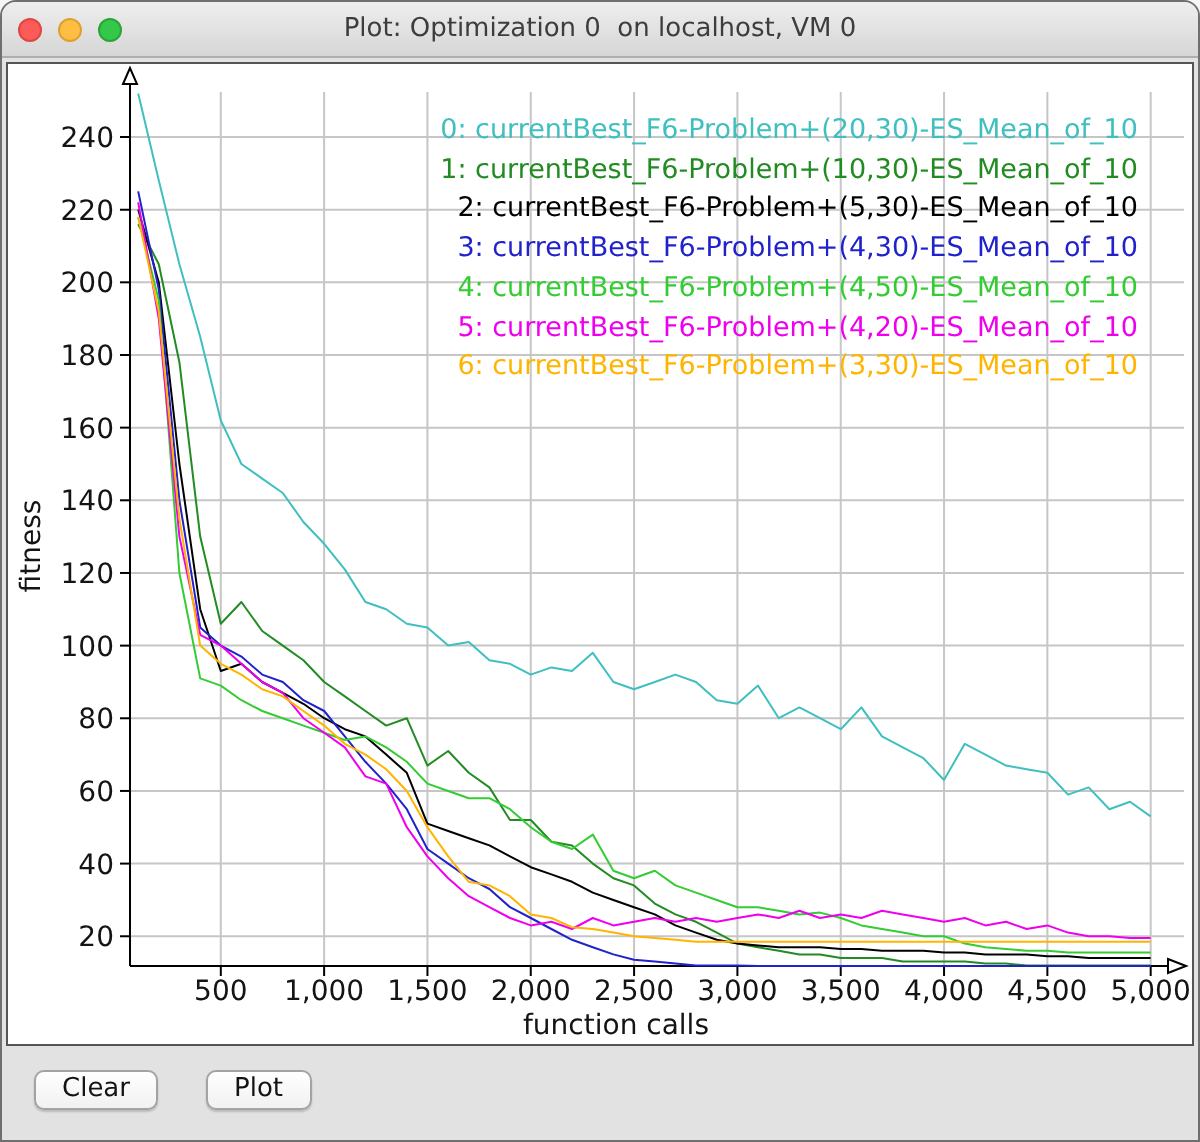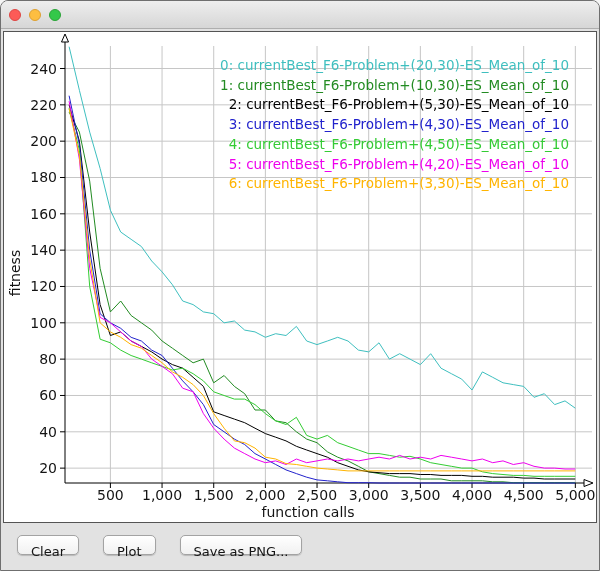--- a/index.html
+++ b/index.html
@@ -29,39 +29,40 @@
   .plot-panel svg{position:absolute;left:0;top:0;}
   svg text{font-family:"DejaVu Sans","Liberation Sans",sans-serif;font-size:14px;fill:#141414;}
   .legend{
     position:absolute;top:24px;right:27px;text-align:right;
     font-size:13.5px;line-height:19.7px;white-space:nowrap;pointer-events:none;
   }
   .footer{
     position:absolute;left:16px;top:534px;display:flex;gap:24px;align-items:center;
   }
   .btn{
-    height:20px;padding:7px 13px;font-family:"DejaVu Sans","Liberation Sans",sans-serif;
+    height:20px;padding:0 13px;font-family:"DejaVu Sans","Liberation Sans",sans-serif;
     font-size:13px;color:#141414;
     background:linear-gradient(#ffffff,#f1f1f1);
     border:1px solid #a3a3a3;border-radius:5px;
     box-shadow:0 1px 1px rgba(0,0,0,0.18);
     line-height:18px;cursor:default;
   }
 </style>
 </head>
 <body>
 
 <div class="window">
 
   <div class="titlebar">
     <div class="traffic">
       <span class="light red"></span>
       <span class="light yellow"></span>
       <span class="light green"></span>
     </div>
+    <span class="title">Plot: Optimization 0  on localhost, VM 0</span>
   </div>
 
   <div class="plot-panel">
     <svg id="chart" width="592" height="490">
         <line x1="106.4" y1="14" x2="106.4" y2="451" stroke="#c6c6c6" stroke-width="1"></line>
         <line x1="158.06" y1="14" x2="158.06" y2="451" stroke="#c6c6c6" stroke-width="1"></line>
         <line x1="209.72" y1="14" x2="209.72" y2="451" stroke="#c6c6c6" stroke-width="1"></line>
         <line x1="261.38" y1="14" x2="261.38" y2="451" stroke="#c6c6c6" stroke-width="1"></line>
         <line x1="313.03999999999996" y1="14" x2="313.03999999999996" y2="451" stroke="#c6c6c6" stroke-width="1"></line>
         <line x1="364.70000000000005" y1="14" x2="364.70000000000005" y2="451" stroke="#c6c6c6" stroke-width="1"></line>
@@ -146,16 +147,15 @@
         <div style="color: rgb(34, 34, 204);">3: currentBest_F6-Problem+(4,30)-ES_Mean_of_10</div>
         <div style="color: rgb(51, 204, 51);">4: currentBest_F6-Problem+(4,50)-ES_Mean_of_10</div>
         <div style="color: rgb(238, 0, 238);">5: currentBest_F6-Problem+(4,20)-ES_Mean_of_10</div>
         <div style="color: rgb(255, 180, 0);">6: currentBest_F6-Problem+(3,30)-ES_Mean_of_10</div>
       </div>
   </div>
 
   <div class="footer">
     <button class="btn">Clear</button>
     <button class="btn">Plot</button>
-    <button class="btn">Save as PNG...</button>
   </div>
 
 </div>
 
 </body></html>

